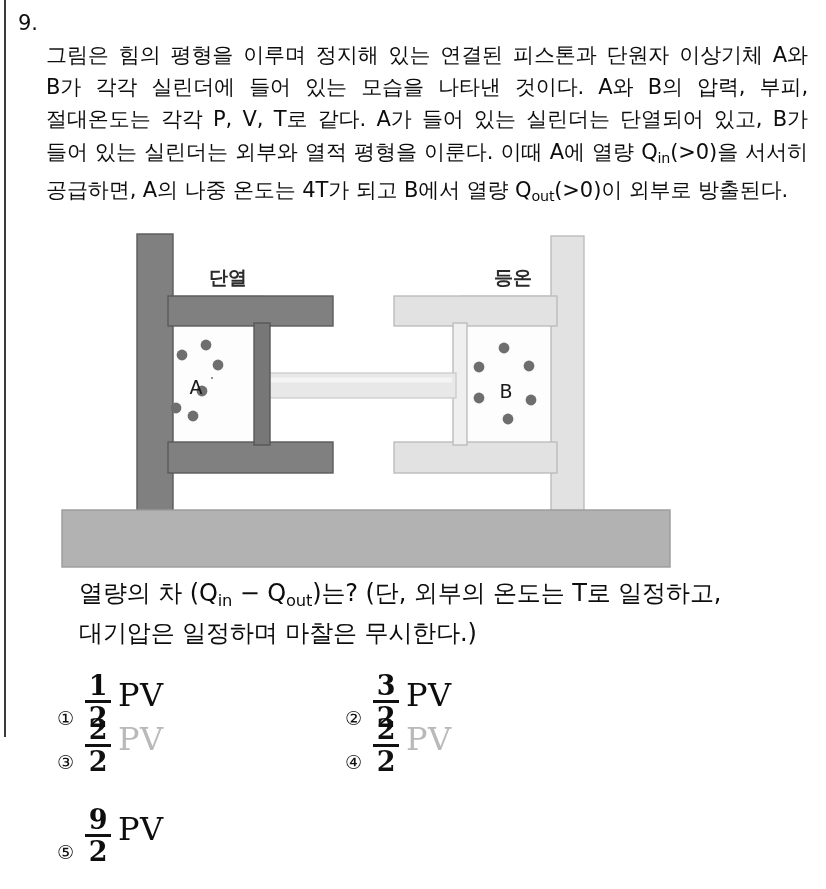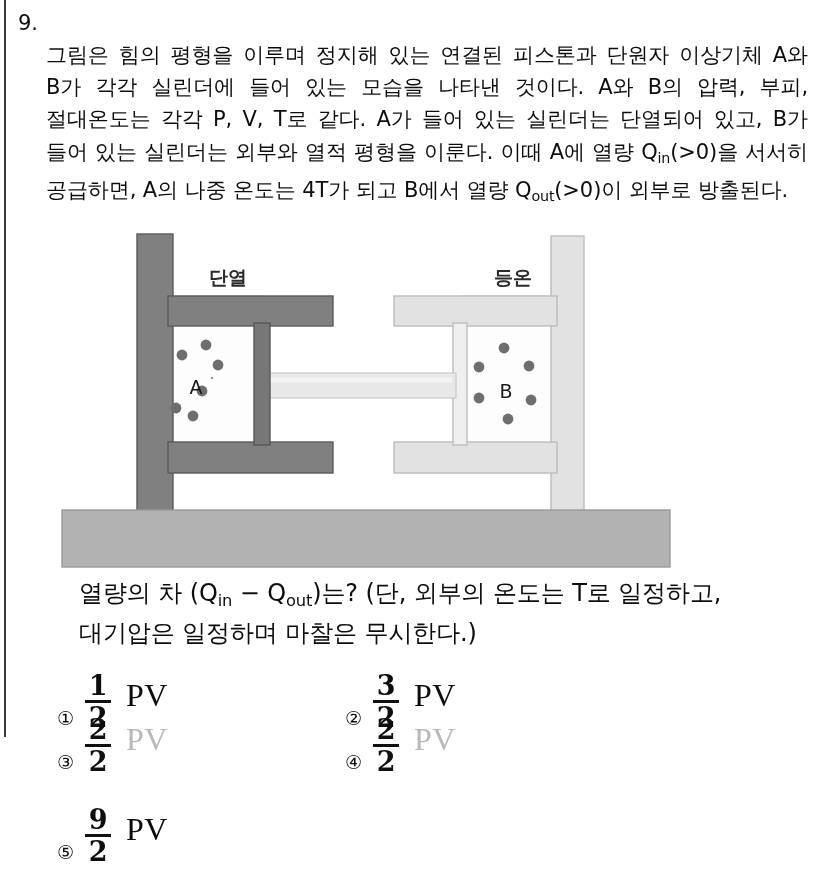--- a/index.html
+++ b/index.html
@@ -122,22 +122,21 @@
     font-size: 27px;
     font-weight: 700;
     padding-top: 1px;
   }
   .pv {
     font-size: 32px;
     line-height: 32px;
     letter-spacing: 0.5px;
     position: relative;
     top: -7px;
-    margin-left: 15px;
-    font-family: Liberation Serif, serif;
+    margin-left: 7px;
   }
 
   
   .choice.under .frac .num,
   .choice.under .frac .den { color: #111; }
   .choice.under .pv { color: #b9b9b9; }
 
   
   .layer-under { z-index: 1; }
   .layer-over  { z-index: 2; }

